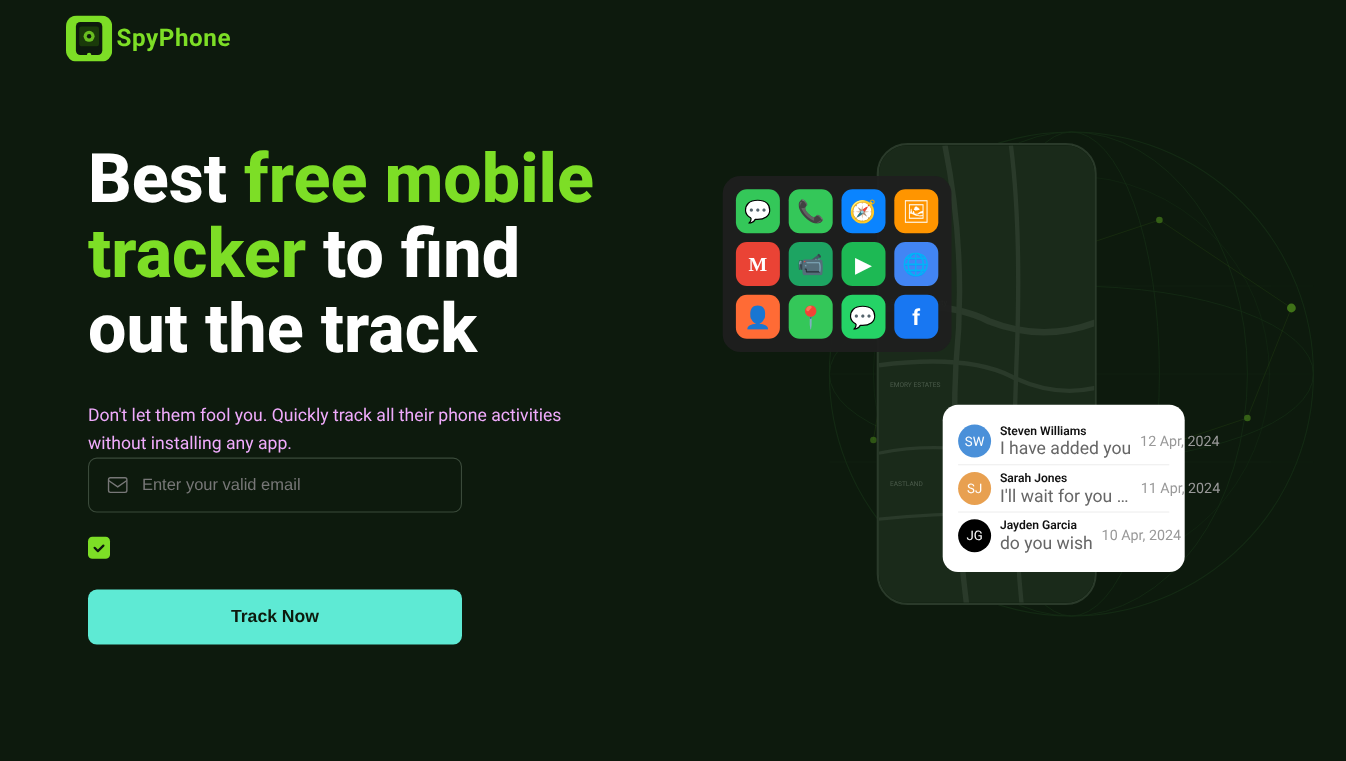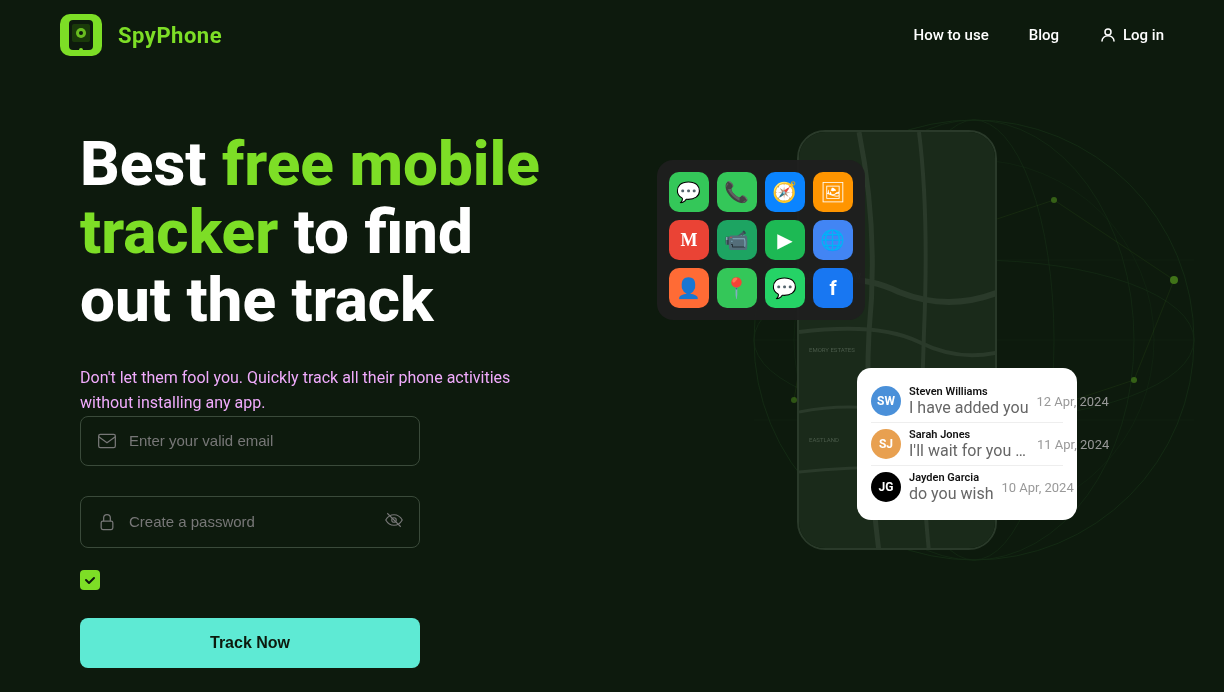--- a/index.html
+++ b/index.html
@@ -17,21 +17,21 @@
       display: flex;
       align-items: center;
       justify-content: space-between;
       padding: 0 60px;
       height: 70px;
       background-color: #0d1a0d;
     }
     .nav-logo {
       display: flex;
       align-items: center;
-      gap: 16px;
+      gap: 4px;
       text-decoration: none;
     }
     .logo-icon {
       width: 42px;
       height: 42px;
     }
     .logo-text {
       font-size: 22px;
       font-weight: 700;
       color: #7dde26;
@@ -82,21 +82,21 @@
     .hero-subtitle {
       font-size: 16px;
       color: #f0abfc;
       line-height: 1.6;
       max-width: 440px;
     }
 
     .input-group {
       display: flex;
       flex-direction: column;
-      gap: 30px;
+      gap: 14px;
       margin-bottom: 22px;
     }
     .input-field {
       display: flex;
       align-items: center;
       background: transparent;
       border: 1.5px solid #3a4a3a;
       border-radius: 8px;
       padding: 14px 16px;
       gap: 12px;
@@ -247,21 +247,21 @@
       width: 30px;
       height: 30px;
       border-radius: 50%;
       background: #ccc;
       flex-shrink: 0;
       overflow: hidden;
       display: flex;
       align-items: center;
       justify-content: center;
       font-size: 12px;
-      font-weight: 700;
+      font-weight: 400;
       color: #fff;
     }
     .msg-content { flex: 1; }
     .msg-name {
       font-size: 11px;
       font-weight: 600;
       color: #111;
     }
     .msg-text {
       font-size: 16px;
@@ -286,31 +286,20 @@
     <svg class="logo-icon" viewBox="0 0 42 42" fill="none" xmlns="http://www.w3.org/2000/svg">
       <rect width="42" height="42" rx="10" fill="#7dde26"></rect>
       <rect x="9" y="6" width="24" height="30" rx="4" fill="#0d1a0d"></rect>
       <rect x="12" y="10" width="18" height="18" rx="2" fill="#1a3a0a"></rect>
       <circle cx="21" cy="36" r="2" fill="#7dde26"></circle>
       <circle cx="21" cy="19" r="5" fill="#7dde26" opacity="0.8"></circle>
       <circle cx="21" cy="19" r="2" fill="#0d1a0d"></circle>
     </svg>
     <span class="logo-text">SpyPhone</span>
   </a>
-  <div class="nav-links">
-    <a href="#" class="nav-link">How to use</a>
-    <a href="#" class="nav-link">Blog</a>
-    <a href="#" class="nav-login">
-      <svg width="18" height="18" viewBox="0 0 24 24" fill="none">
-        <circle cx="12" cy="8" r="4" stroke="#ffffff" stroke-width="2"></circle>
-        <path d="M4 20c0-4 3.6-7 8-7s8 3 8 7" stroke="#ffffff" stroke-width="2" stroke-linecap="round"></path>
-      </svg>
-      <span>Log in</span>
-    </a>
-  </div>
 </nav>
 
 <div class="hero">
 
   <div class="hero-left">
     <h1 class="hero-title">
       <span class="white">Best </span><span class="green">free mobile</span><br>
       <span class="green">tracker</span><span class="white"> to find</span><br>
       <span class="white">out the track</span>
     </h1>
@@ -320,34 +309,20 @@
     <div class="input-group">
 
       <div class="input-field">
         <svg class="input-icon" viewBox="0 0 24 24" fill="none">
           <rect x="2" y="4" width="20" height="16" rx="2" stroke="#777" stroke-width="1.5"></rect>
           <path d="M2 7l10 7 10-7" stroke="#777" stroke-width="1.5"></path>
         </svg>
         <input type="email" placeholder="Enter your valid email" style="">
       </div>
 
-      <div class="input-field">
-        <svg class="input-icon" viewBox="0 0 24 24" fill="none">
-          <rect x="5" y="11" width="14" height="10" rx="2" stroke="#777" stroke-width="1.5"></rect>
-          <path d="M8 11V7a4 4 0 1 1 8 0v4" stroke="#777" stroke-width="1.5"></path>
-        </svg>
-        <input type="password" placeholder="Create a password" style="">
-        <span class="eye-icon">
-          <svg width="18" height="18" viewBox="0 0 24 24" fill="none">
-            <path d="M1 12s4-7 11-7 11 7 11 7-4 7-11 7-11-7-11-7z" stroke="#777" stroke-width="1.5"></path>
-            <circle cx="12" cy="12" r="3" stroke="#777" stroke-width="1.5"></circle>
-            <line x1="3" y1="3" x2="21" y2="21" stroke="#777" stroke-width="1.5"></line>
-          </svg>
-        </span>
-      </div>
     </div>
 
     
     <div class="terms-row">
       <div class="checkbox-green">
         <svg width="12" height="12" viewBox="0 0 12 12" fill="none">
           <path d="M2 6l3 3 5-5" stroke="#0d1a0d" stroke-width="2" stroke-linecap="round" stroke-linejoin="round"></path>
         </svg>
       </div>
     </div>

